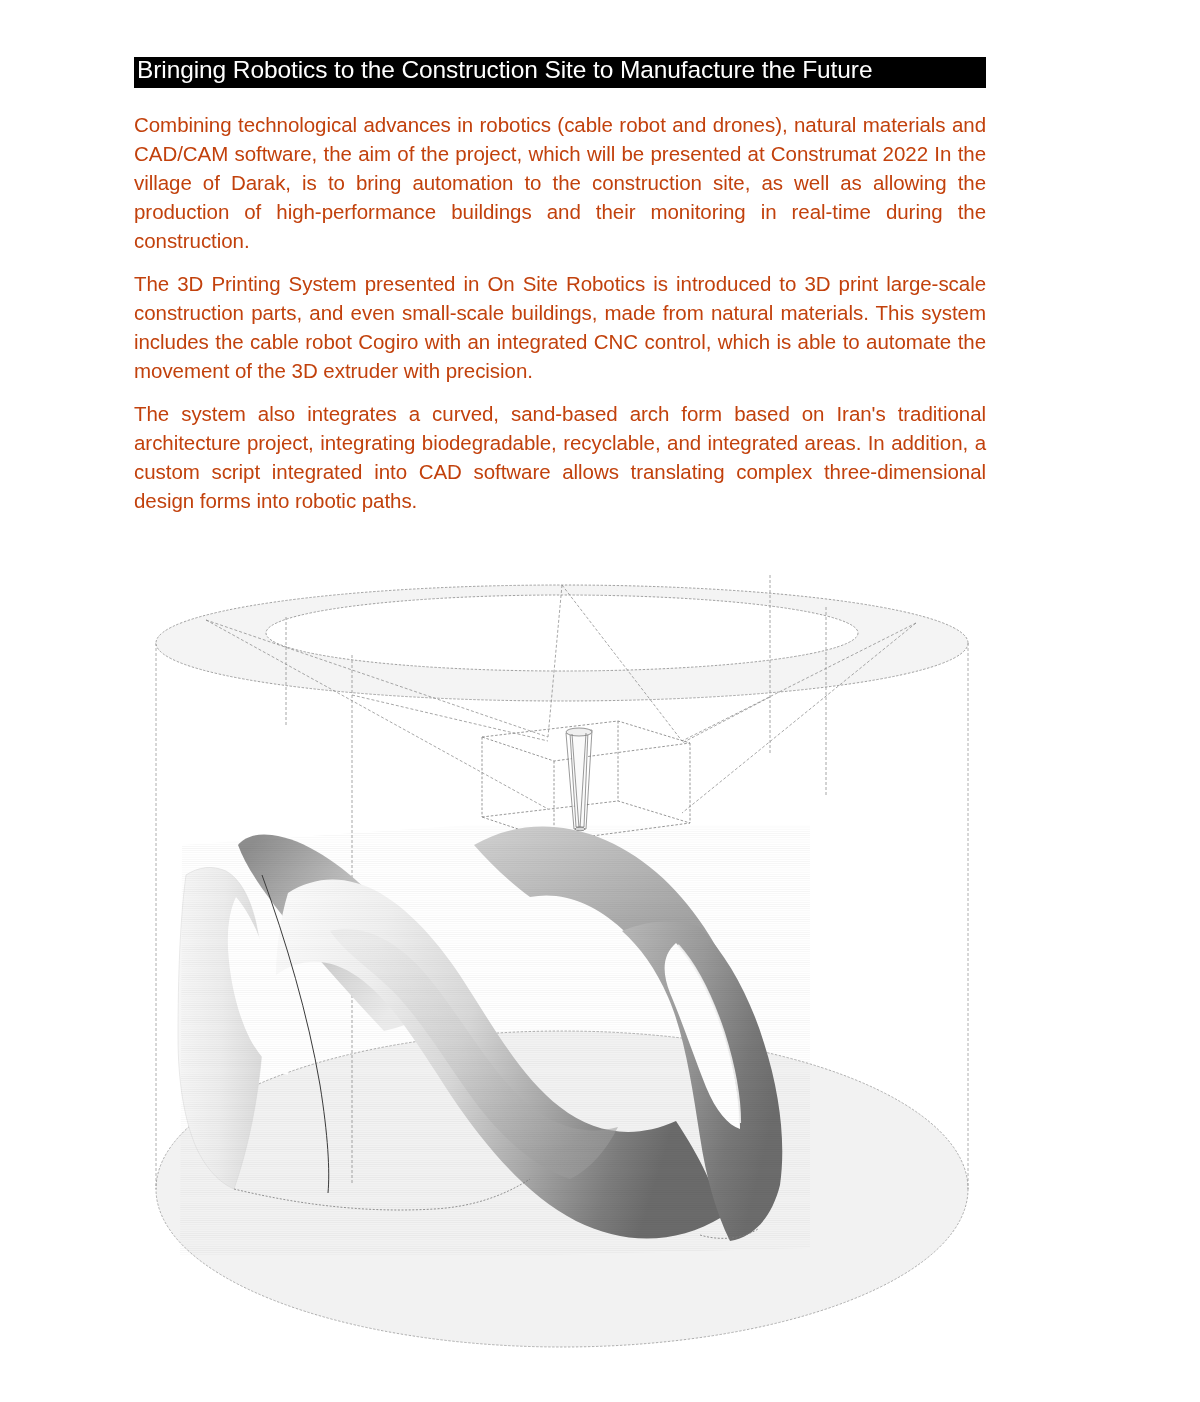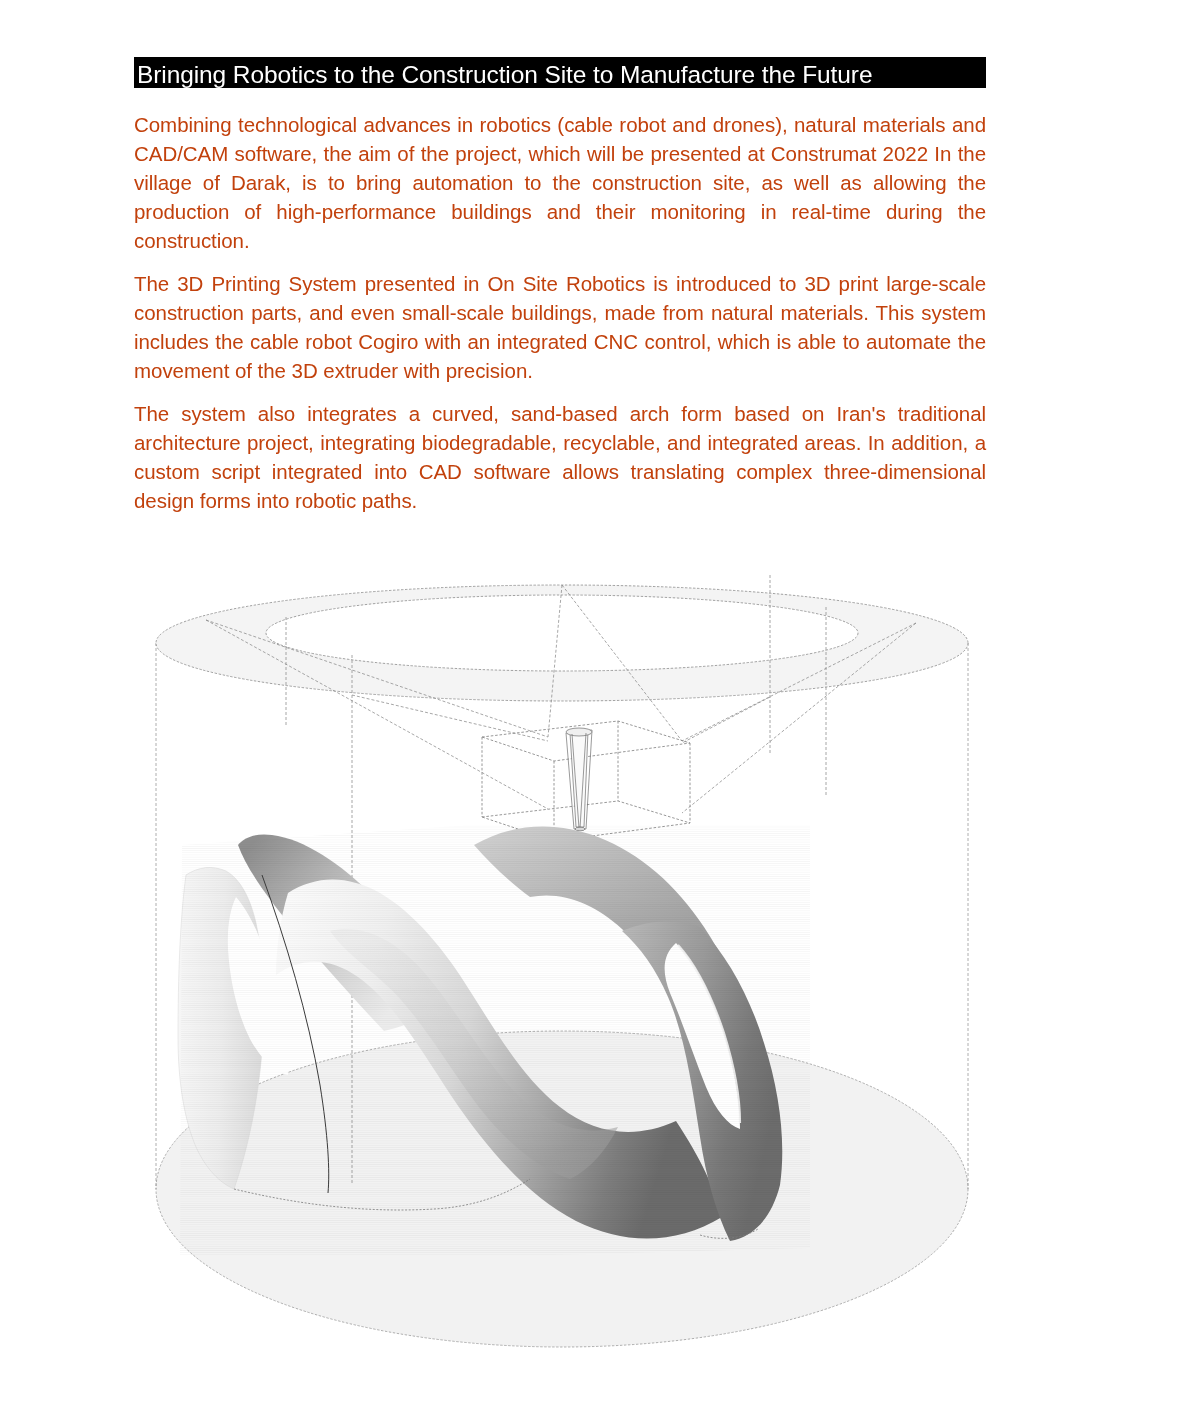--- a/index.html
+++ b/index.html
@@ -24,21 +24,21 @@
 
   
   .title-bar {
     position: absolute;
     left: 134px;
     top: 57px;
     width: 852px;
     height: 31px;
     background: #000000;
     display: flex;
-    align-items: flex-end;
+    align-items: flex-start;
     box-sizing: border-box;
     padding: 0 3px;
   }
   .title-text {
     color: #ffffff;
     font-size: 24.5px;
     line-height: 26px;
     letter-spacing: -0.1px;
     white-space: nowrap;
     font-weight: 400;

